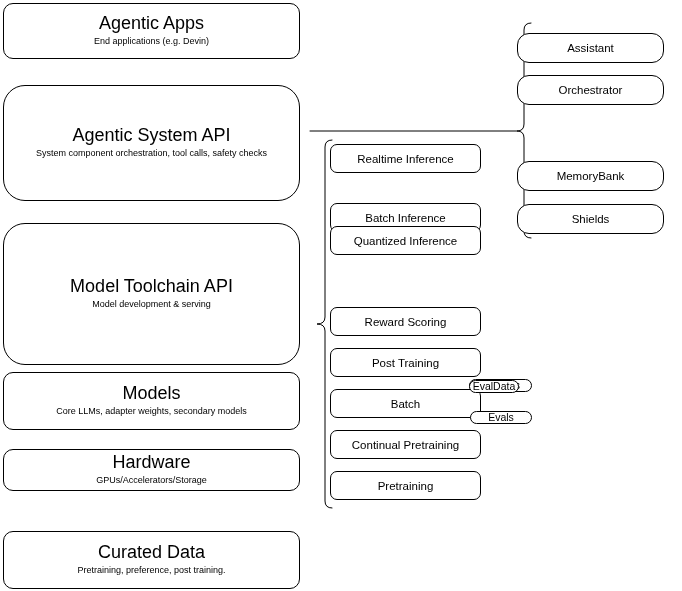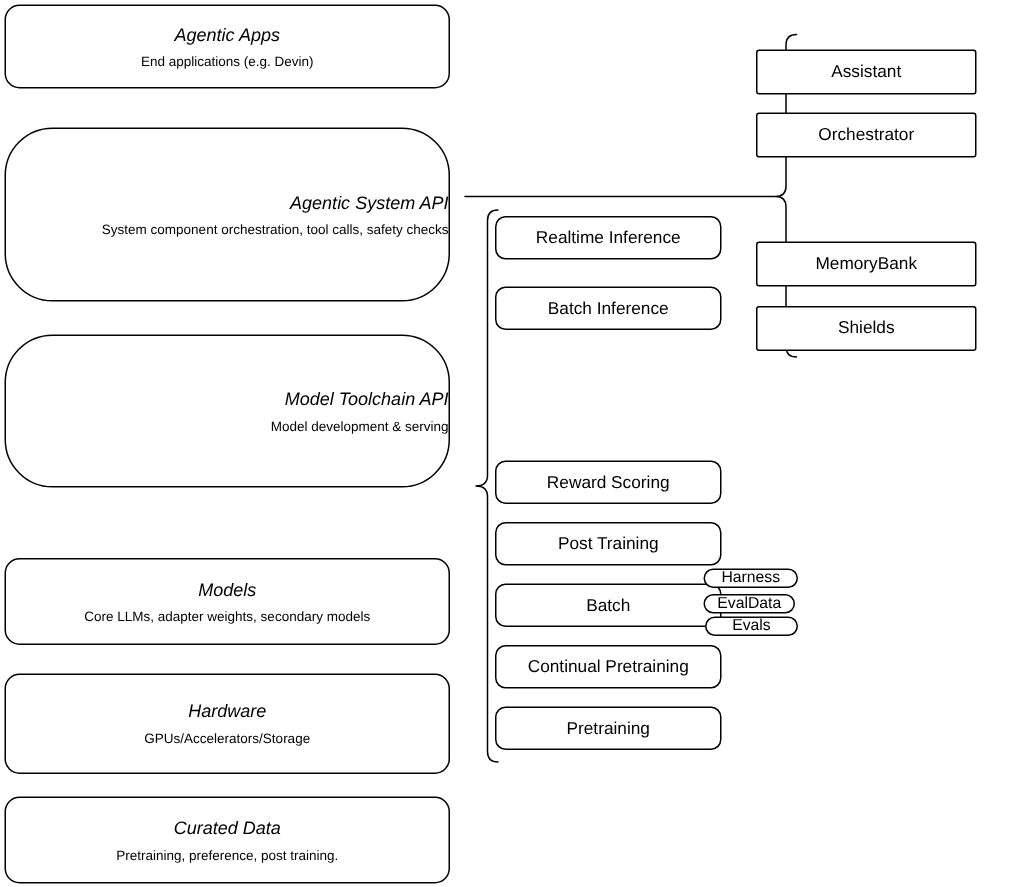--- a/index.html
+++ b/index.html
@@ -6,25 +6,25 @@
   .stage{
     position:relative;width:682px;height:591px;background:#ffffff;
     font-family:"Liberation Sans",sans-serif;color:#000;overflow:hidden;
   }
   .overlay{position:absolute;left:0;top:0;z-index:1;}
   .node{
     position:absolute;border:1px solid #000;background:#fff;box-sizing:border-box;
     display:flex;align-items:center;justify-content:center;text-align:center;
   }
   .lbox{left:3px;width:297px;border-radius:10px;flex-direction:column;z-index:2;}
-  .lbox.big{border-radius:32px;align-items:flex-end;}
-  .ltitle{font-size:12px;line-height:15px;font-style:italic;}
+  .lbox.big{border-radius:22px;}
+  .ltitle{font-size:18px;line-height:15px;}
   .lsub{font-size:9px;line-height:11px;margin-top:5px;}
   .mbox{left:330px;width:151px;height:29px;border-radius:7px;font-size:11.5px;z-index:2;}
-  .rbox{left:504px;width:147px;height:30px;border-radius:2px;font-size:11.5px;z-index:2;}
+  .rbox{left:517px;width:147px;height:30px;border-radius:12px;font-size:11.5px;z-index:2;}
   .pill{
     position:absolute;height:13px;border:1px solid #000;background:#fff;box-sizing:border-box;
     border-radius:7px;display:flex;align-items:center;justify-content:center;
     font-size:10.5px;line-height:11px;z-index:3;text-align:right;
   }
 </style>
 </head>
 <body>
 
 <div class="stage">
@@ -36,63 +36,66 @@
   </svg>
 
   <div class="node lbox" style="top:3px;height:56px">
     <div class="ltitle">Agentic Apps</div>
     <div class="lsub">End applications (e.g. Devin)</div>
   </div>
   <div class="node lbox big" style="top:85px;height:116px">
     <div class="ltitle">Agentic System API</div>
     <div class="lsub">System component orchestration, tool calls, safety checks</div>
   </div>
-  <div class="node lbox big" style="top:223px;height:102px">
+  <div class="node lbox big" style="top:223px;height:142px">
     <div class="ltitle">Model Toolchain API</div>
     <div class="lsub">Model development &amp; serving</div>
   </div>
   <div class="node lbox" style="top:372px;height:58px">
     <div class="ltitle">Models</div>
     <div class="lsub">Core LLMs, adapter weights, secondary models</div>
   </div>
-  <div class="node lbox" style="top:449px;height:67px">
+  <div class="node lbox" style="top:449px;height:42px">
     <div class="ltitle">Hardware</div>
     <div class="lsub">GPUs/Accelerators/Storage</div>
   </div>
   <div class="node lbox" style="top:531px;height:58px">
     <div class="ltitle">Curated Data</div>
     <div class="lsub">Pretraining, preference, post training.</div>
   </div>
 
   <div class="node mbox" style="top:144px">
     <span>Realtime Inference</span>
   </div>
-  <div class="node mbox" style="top:191px">
+  <div class="node mbox" style="top:203px">
     <span>Batch Inference</span>
+  </div>
+  <div class="node mbox" style="top:226px">
+    <span>Quantized Inference</span>
   </div>
   <div class="node mbox" style="top:307px">
     <span>Reward Scoring</span>
   </div>
   <div class="node mbox" style="top:348px">
     <span>Post Training</span>
   </div>
   <div class="node mbox" style="top:389px">
     <span>Batch</span>
   </div>
   <div class="node mbox" style="top:471px">
     <span>Pretraining</span>
   </div>
   <div class="node mbox" style="top:430px">
     <span>Continual Pretraining</span>
   </div>
 
   <div class="pill" style="left:469px;top:379px;width:63px">
     <span>Harness</span>
   </div>
-  <div class="pill" style="left:469px;top:396px;width:61px">
+  <div class="pill" style="left:469px;top:380px;width:50px">
     <span>EvalData</span>
   </div>
   <div class="pill" style="left:470px;top:411px;width:62px">
     <span>Evals</span>
   </div>
 
   <div class="node rbox" style="top:33px">
     <span>Assistant</span>
   </div>
   <div class="node rbox" style="top:75px">

